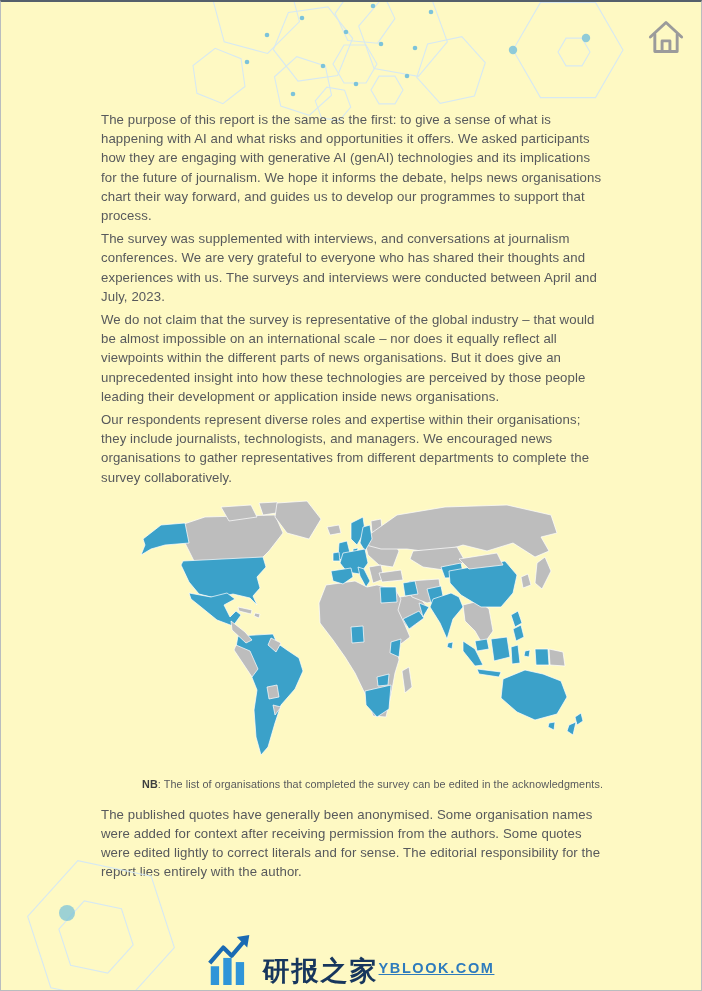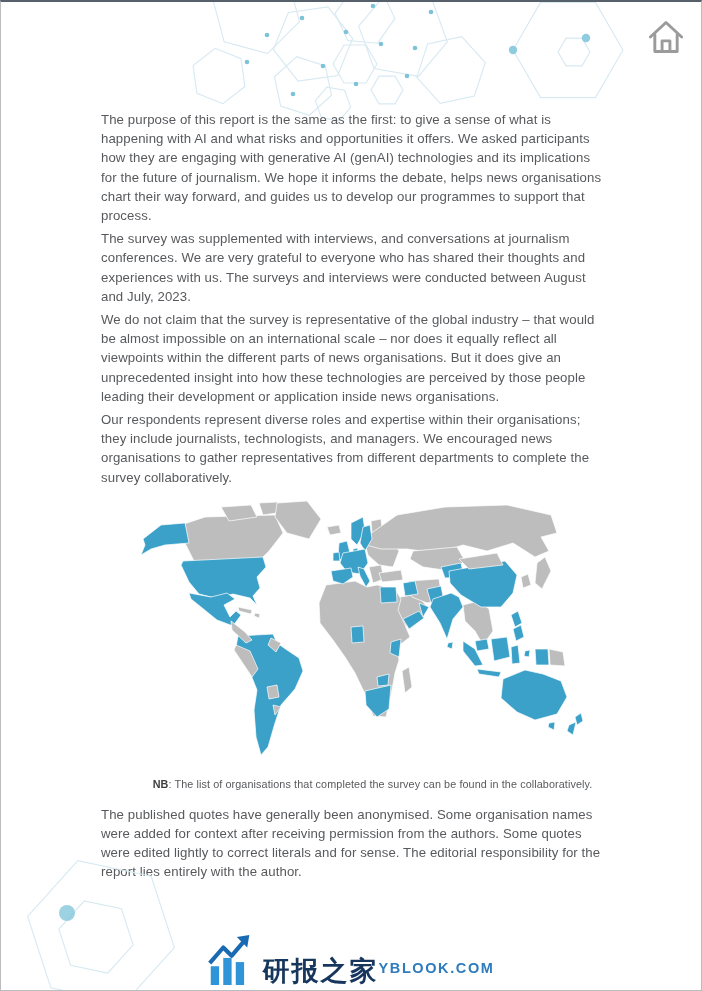--- a/index.html
+++ b/index.html
@@ -1,18 +1,18 @@
 <!DOCTYPE html>
 <html style="--map-highlight: #3BA1C9; --map-base: #BDBDBD; --decor-stroke: #D7E9F2; --decor-dot: #7CC3DA; --text: #57595C; --logo-dark: #17365D; --logo-blue: #2E7BBD; --logo-light: #2F95D8; --icon-gray: #9B9B9B;"><head>
 <meta charset="utf-8">
 <style>
   html,body{margin:0;padding:0;background:#e9e9e9;}
   .page{
     position:relative;width:702px;height:991px;margin:0 auto;
-    background:#ffffff;box-sizing:border-box;overflow:hidden;
+    background:#fef9c3;box-sizing:border-box;overflow:hidden;
     border:1px solid #b9bdbf;border-top:2px solid #55606b;
     font-family:"Liberation Sans","DejaVu Sans",sans-serif;
   }
   .deco-top{position:absolute;top:0;left:0;pointer-events:none;}
   .deco-bottom{position:absolute;top:840px;left:0;pointer-events:none;}
   .home{position:absolute;top:16px;right:16px;width:38px;height:38px;cursor:pointer;}
   .content{position:absolute;left:100px;top:108px;width:506px;}
   .content p{
     margin:0 0 4px 0;font-size:13.2px;line-height:19.2px;color:var(--text,#57595C);
     letter-spacing:.1px;
@@ -23,21 +23,21 @@
     margin:10px 0 14px 0 !important;color:#515355;
   }
   .nb b{font-weight:bold;color:#3c3e40;padding-left:37px;}
   .closing{margin-top:0 !important;}
   .logo{
     position:absolute;top:933px;left:50%;transform:translateX(-50%);
     display:flex;align-items:flex-end;gap:9px;cursor:pointer;
   }
   .logo-text{display:flex;flex-direction:row;line-height:1;}
   .logo-zh{font-size:27px;font-weight:bold;color:var(--logo-dark,#17365D);letter-spacing:2px;}
-  .logo-domain{font-size:14.5px;font-weight:bold;color:var(--logo-blue,#2E7BBD);letter-spacing:1.6px;margin-top:3px;}
+  .logo-domain{font-size:14.5px;font-weight:bold;color:var(--logo-blue,#2E7BBD);letter-spacing:1.6px;margin-top:3px;text-decoration:underline;}
   .land-base{fill:var(--map-base,#BDBDBD);stroke:#ffffff;stroke-width:0.7;}
   .land-hl{fill:var(--map-highlight,#3BA1C9);stroke:#ffffff;stroke-width:0.7;}
   .hexline{fill:none;stroke:var(--decor-stroke,#D7E9F2);stroke-width:1.1;}
   .hexdot{fill:var(--decor-dot,#7CC3DA);}
 </style>
 </head>
 <body>
 
 <div class="page">
 
@@ -79,21 +79,21 @@
       <g fill="none" stroke="var(--icon-gray,#9B9B9B)" stroke-width="2.6" stroke-linejoin="round" stroke-linecap="round">
         <polyline points="3,17 17,4 31,17"></polyline>
         <path d="M7,14.5 L7,30 L27,30 L27,14.5"></path>
         <path d="M13.5,30 L13.5,20.5 L20.5,20.5 L20.5,30"></path>
       </g>
     </svg>
   </div>
 
   <div class="content">
     <p>The purpose of this report is the same as the first: to give a sense of what is happening with AI and what risks and opportunities it offers. We asked participants how they are engaging with generative AI (genAI) technologies and its implications for the future of journalism. We hope it informs the debate, helps news organisations chart their way forward, and guides us to develop our programmes to support that process.</p>
-    <p>The survey was supplemented with interviews, and conversations at journalism conferences. We are very grateful to everyone who has shared their thoughts and experiences with us. The surveys and interviews were conducted between August and July, 2023.</p>
+    <p>The survey was supplemented with interviews, and conversations at journalism conferences. We are very grateful to everyone who has shared their thoughts and experiences with us. The surveys and interviews were conducted between April and July, 2023.</p>
     <p>We do not claim that the survey is representative of the global industry – that would be almost impossible on an international scale – nor does it equally reflect all viewpoints within the different parts of news organisations. But it does give an unprecedented insight into how these technologies are perceived by those people leading their development or application inside news organisations.</p>
     <p>Our respondents represent diverse roles and expertise within their organisations; they include journalists, technologists, and managers. We encouraged news organisations to gather representatives from different departments to complete the survey collaboratively.</p>
 
     <div class="map-wrap">
       <svg width="490" height="272" viewBox="0 0 490 272">
         <g>
           <path class="land-base" d="M76,30 L100,22 L170,20 L178,38 L164,56 L152,68 L90,68 L80,48 Z"></path>
           <path class="land-base" d="M116,12 L146,10 L152,22 L124,26 Z"></path>
           <path class="land-base" d="M154,8 L172,7 L178,17 L158,20 Z"></path>
           <path class="land-base" d="M172,8 L202,6 L216,24 L204,44 L182,38 L170,22 Z"></path>
@@ -159,21 +159,21 @@
           <path class="land-base" d="M131,150 L145,156 L153,174 L147,182 L137,167 L129,155 Z"></path>
           <path class="land-base" d="M166,143 L176,148 L171,157 L163,150 Z"></path>
           <path class="land-base" d="M162,192 L172,190 L174,202 L164,204 Z"></path>
           <path class="land-base" d="M168,210 L176,212 L170,220 Z"></path>
           <path class="land-base" d="M354,64 L392,58 L398,70 L364,74 Z"></path>
           <path class="land-base" d="M416,82 L423,79 L426,90 L418,93 Z"></path>
         </g>
       </svg>
     </div>
 
-    <p class="nb"><b>NB</b><span>: The list of organisations that completed the survey can be found in the collaboratively.</span></p>
+    <p class="nb"><b>NB</b><span>: The list of organisations that completed the survey can be edited in the acknowledgments.</span></p>
 
     <p class="closing">The published quotes have generally been anonymised. Some organisation names were added for context after receiving permission from the authors. Some quotes were edited lightly to correct literals and for sense. The editorial responsibility for the report lies entirely with the author.</p>
   </div>
 
   <svg class="deco-bottom" width="220" height="151" viewBox="0 0 220 151">
     <g class="hexline" stroke-width="1.3">
       <polygon points="75,0 37.5,64.95 -37.5,64.95 -75,0 -37.5,-64.95 37.5,-64.95" transform="translate(100,90) rotate(12)"></polygon>
       <polygon points="38,0 19,32.91 -19,32.91 -38,0 -19,-32.91 19,-32.91" transform="translate(95,95) rotate(12)"></polygon>
     </g>
     <circle class="hexdot" cx="66" cy="71" r="8" opacity="0.75"></circle>

